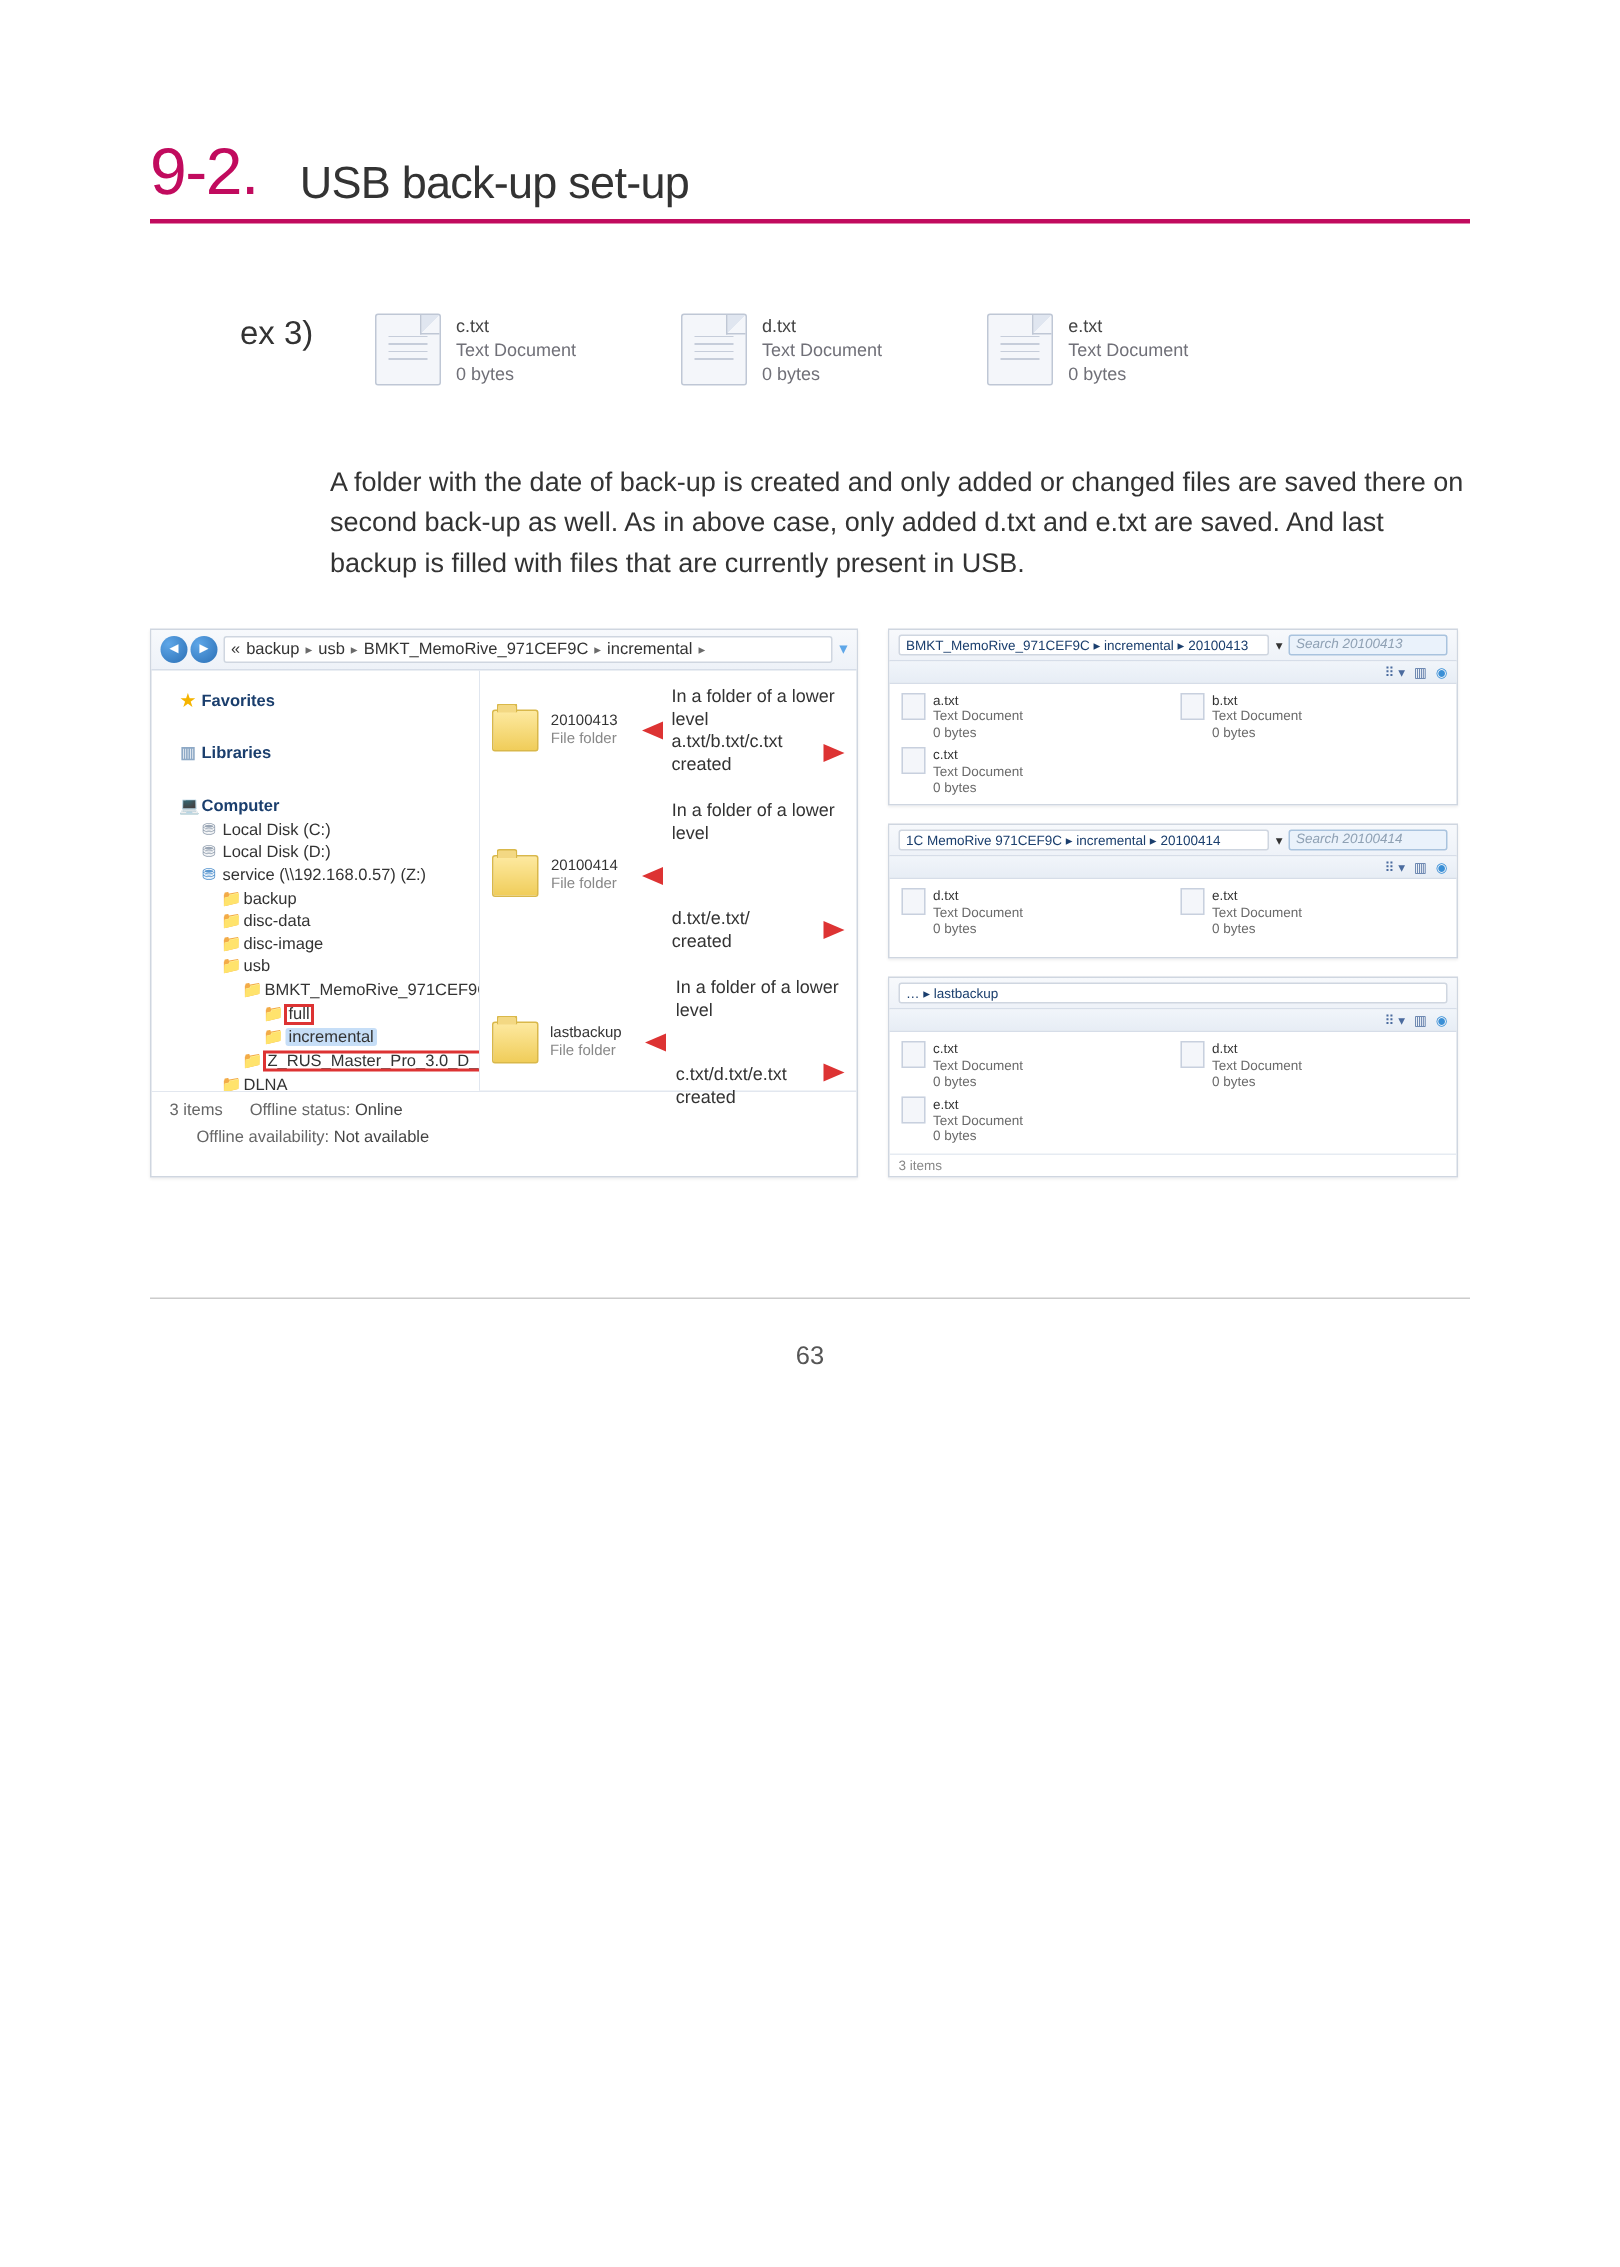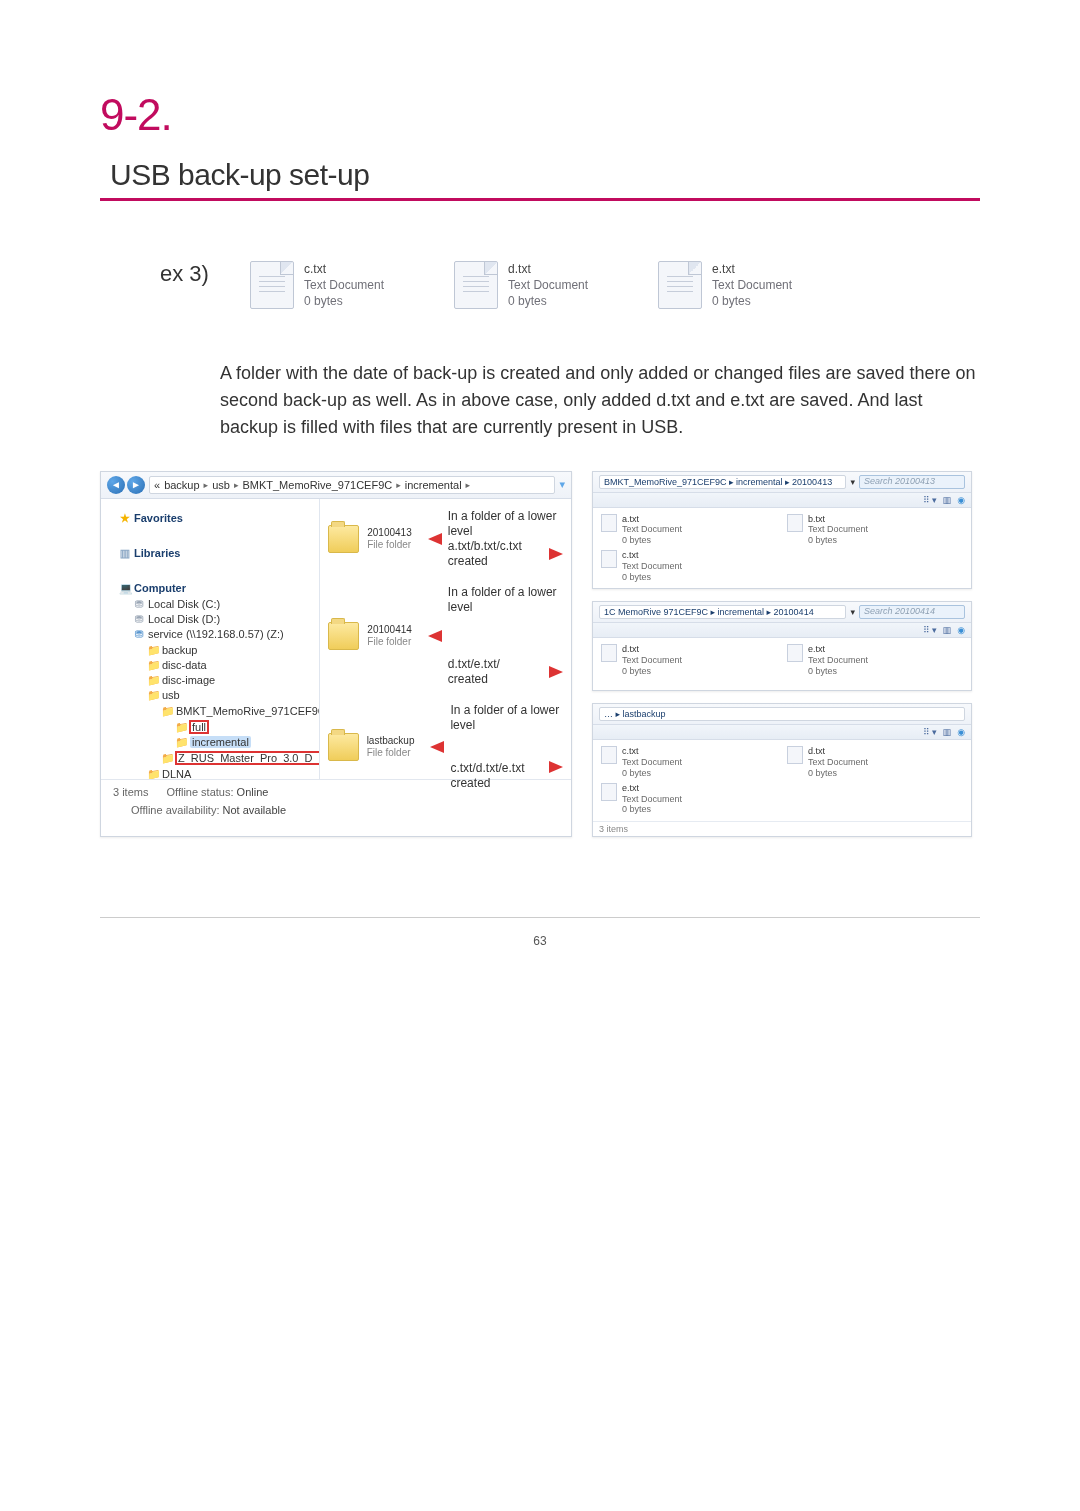--- a/index.html
+++ b/index.html
@@ -10,26 +10,25 @@
     color: #333;
     width: 1080px;
   }
   .page {
     width: 1080px;
     padding: 90px 100px 40px 100px;
     box-sizing: border-box;
   }
   .heading-row {
     display: flex;
-    align-items: flex-start;
+    align-items: flex-end;
     border-bottom: 3px solid #c10b5e;
     padding-bottom: 6px;
     margin-bottom: 60px;
     gap: 18px;
-    flex-direction: column;
   }
   .section-num {
     color: #c10b5e;
     font-size: 44px;
     font-weight: 300;
     letter-spacing: -1px;
   }
   .section-title {
     color: #c10b5e;
     font-size: 44px;
@@ -295,24 +294,24 @@
   .mini-file .mf-text .n { color: #333; }
   .mini .cap {
     font-size: 9px;
     color: #888;
     padding: 2px 6px;
     border-top: 1px solid #e6ebf2;
   }
 
   .page-num {
     text-align: center;
-    font-size: 12px;
+    font-size: 17px;
     color: #555;
     margin-top: 80px;
-    padding-top: 16px;
+    padding-top: 28px;
     border-top: 1px solid #ccc;
     width: 880px;
   }
 </style>
 </head>
 <body>
 
 <div class="page">
 
   <div class="heading-row">

